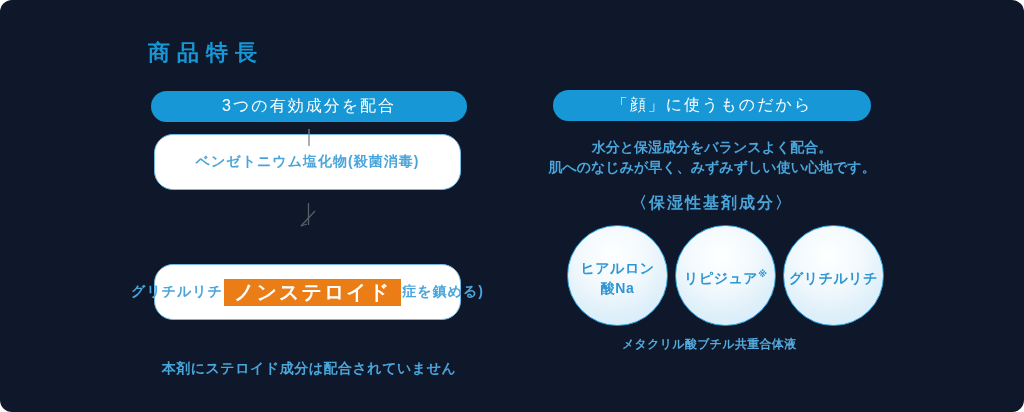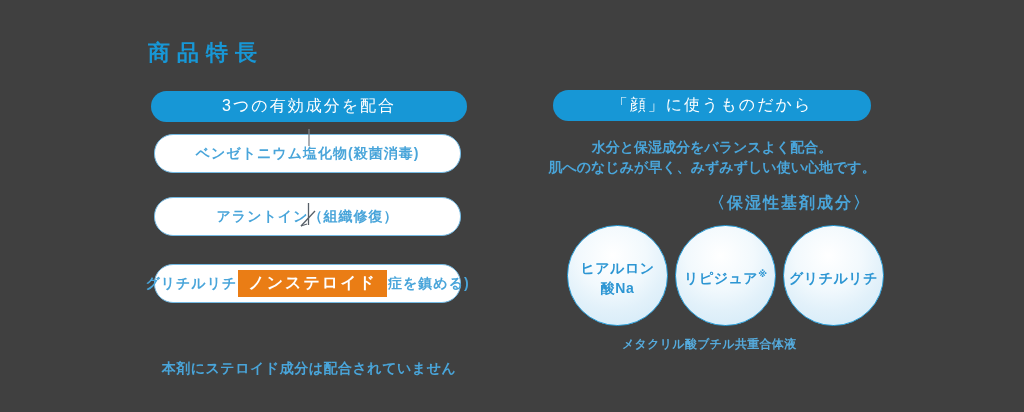--- a/index.html
+++ b/index.html
@@ -1,22 +1,23 @@
 <!DOCTYPE html>
 <html><head>
 <meta charset="utf-8">
 <style>
   html, body { margin: 0; padding: 0; background: #ffffff; }
   .page {
     position: relative;
     width: 1024px;
     height: 412px;
-    background: #404040;
+    background: #0f172a;
     font-family: "Liberation Sans", "DejaVu Sans", sans-serif;
     overflow: hidden;
+    border-radius: 12px;
   }
   .title {
     position: absolute;
     left: 148px;
     top: 40px;
     margin: 0;
     font-size: 22px;
     line-height: 26px;
     font-weight: 700;
     letter-spacing: 7px;
@@ -36,21 +37,21 @@
     align-items: center;
     justify-content: center;
     white-space: nowrap;
   }
   .banner-left  { left: 151px; top: 91px; width: 316px; }
   .banner-right { left: 553px; top: 90px; width: 318px; }
   .pill {
     position: absolute;
     left: 154px;
     width: 307px;
-    height: 39px;
+    height: 56px;
     box-sizing: border-box;
     border: 1px solid #74bae3;
     border-radius: 19px;
     background: #ffffff;
     display: flex;
     align-items: center;
     justify-content: center;
     color: #49a5da;
     font-size: 14px;
     font-weight: 600;
@@ -62,21 +63,21 @@
   .pill-3 { top: 264px; }
   .badge {
     display: inline-flex;
     align-items: center;
     justify-content: center;
     height: 27px;
     padding: 0 10px;
     margin: 0 1px;
     background: #ea7d15;
     color: #ffffff;
-    font-size: 16px;
+    font-size: 20px;
     font-weight: 700;
     letter-spacing: 2px;
   }
   .steroid-note {
     position: absolute;
     left: 151px;
     top: 360px;
     width: 316px;
     text-align: center;
     color: #49a5da;
@@ -96,21 +97,21 @@
     font-size: 14px;
     font-weight: 600;
     line-height: 20px;
     white-space: nowrap;
   }
   .subheading {
     position: absolute;
     left: 553px;
     top: 193px;
     width: 318px;
-    text-align: right;
+    text-align: center;
     color: #49a5da;
     font-size: 16px;
     font-weight: 600;
     letter-spacing: 2px;
     white-space: nowrap;
   }
   .circle {
     position: absolute;
     top: 225px;
     width: 101px;
@@ -167,23 +168,20 @@
 <div class="page">
 
   <h1 class="title">商品特長</h1>
 
   <div class="banner banner-left">3つの有効成分を配合</div>
 
   <div class="pill pill-1">
     <span>ベンゼトニウム塩化物(殺菌消毒)</span>
   </div>
 
-  <div class="pill pill-2">
-    <span>アラントイン（組織修復）</span>
-  </div>
 
   <div class="pill pill-3">
     <span>グリチルリチ</span>
     <span class="badge">ノンステロイド</span>
     <span>症を鎮める)</span>
   </div>
 
   <div class="steroid-note">本剤にステロイド成分は配合されていません</div>
 
   <div class="banner banner-right">「顔」に使うものだから</div>

